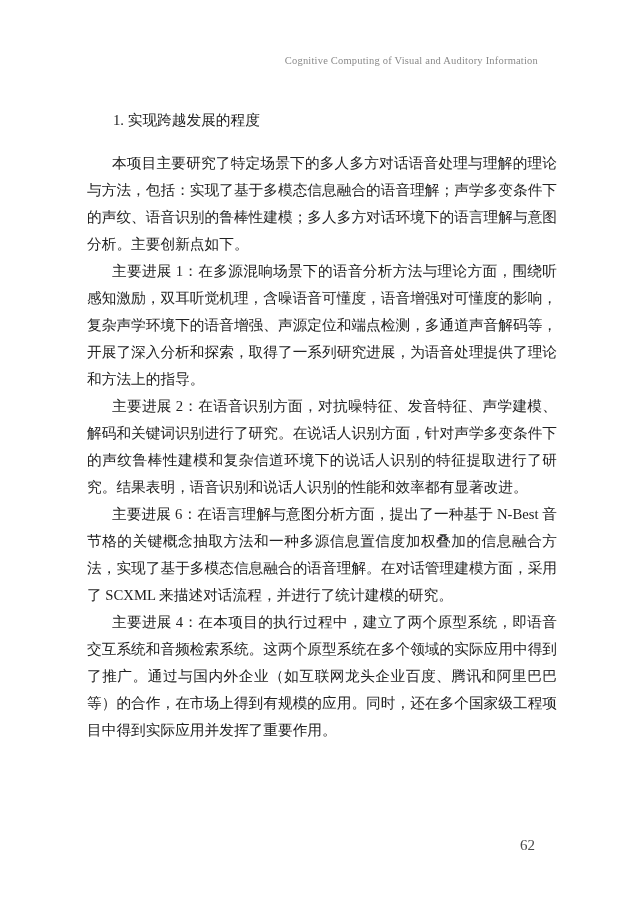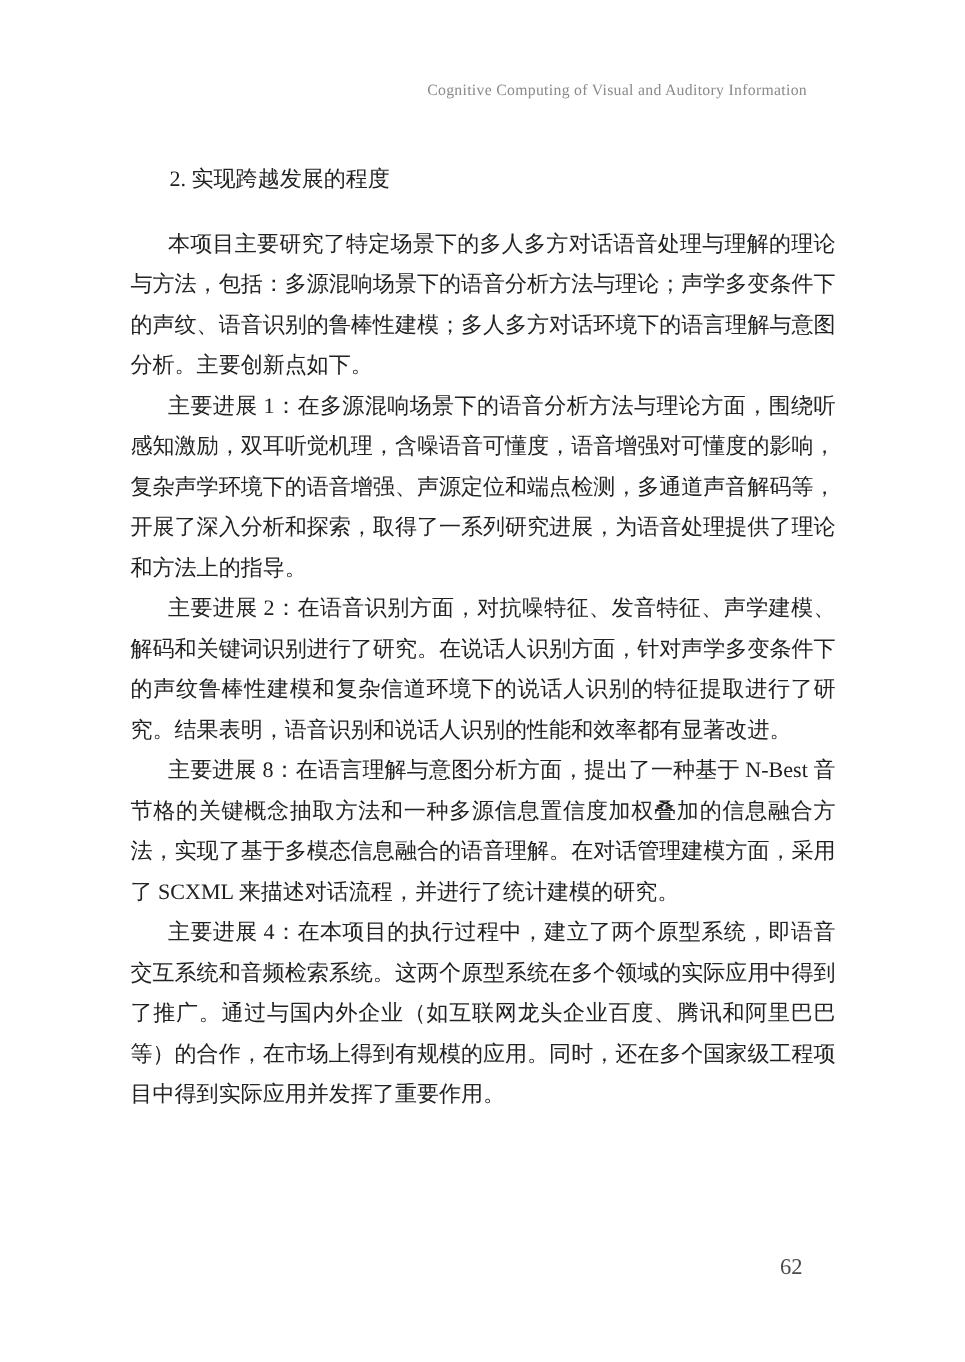--- a/index.html
+++ b/index.html
@@ -59,28 +59,28 @@
   }
 </style>
 </head>
 <body>
 
 <div class="page">
 
   <div class="running-header">Cognitive Computing of Visual and Auditory Information</div>
 
   <div class="content">
-    <h2 class="section-heading">2. 实现跨越发展的程度</h2>
+    <h2 class="section-heading">1. 实现跨越发展的程度</h2>
 
-    <p>本项目主要研究了特定场景下的多人多方对话语音处理与理解的理论与方法，包括：多源混响场景下的语音分析方法与理论；声学多变条件下的声纹、语音识别的鲁棒性建模；多人多方对话环境下的语言理解与意图分析。主要创新点如下。</p>
+    <p>本项目主要研究了特定场景下的多人多方对话语音处理与理解的理论与方法，包括：实现了基于多模态信息融合的语音理解；声学多变条件下的声纹、语音识别的鲁棒性建模；多人多方对话环境下的语言理解与意图分析。主要创新点如下。</p>
 
     <p>主要进展 1：在多源混响场景下的语音分析方法与理论方面，围绕听感知激励，双耳听觉机理，含噪语音可懂度，语音增强对可懂度的影响，复杂声学环境下的语音增强、声源定位和端点检测，多通道声音解码等，开展了深入分析和探索，取得了一系列研究进展，为语音处理提供了理论和方法上的指导。</p>
 
     <p>主要进展 2：在语音识别方面，对抗噪特征、发音特征、声学建模、解码和关键词识别进行了研究。在说话人识别方面，针对声学多变条件下的声纹鲁棒性建模和复杂信道环境下的说话人识别的特征提取进行了研究。结果表明，语音识别和说话人识别的性能和效率都有显著改进。</p>
 
-    <p>主要进展 8：在语言理解与意图分析方面，提出了一种基于 N-Best 音节格的关键概念抽取方法和一种多源信息置信度加权叠加的信息融合方法，实现了基于多模态信息融合的语音理解。在对话管理建模方面，采用了 SCXML 来描述对话流程，并进行了统计建模的研究。</p>
+    <p>主要进展 6：在语言理解与意图分析方面，提出了一种基于 N-Best 音节格的关键概念抽取方法和一种多源信息置信度加权叠加的信息融合方法，实现了基于多模态信息融合的语音理解。在对话管理建模方面，采用了 SCXML 来描述对话流程，并进行了统计建模的研究。</p>
 
     <p>主要进展 4：在本项目的执行过程中，建立了两个原型系统，即语音交互系统和音频检索系统。这两个原型系统在多个领域的实际应用中得到了推广。通过与国内外企业（如互联网龙头企业百度、腾讯和阿里巴巴等）的合作，在市场上得到有规模的应用。同时，还在多个国家级工程项目中得到实际应用并发挥了重要作用。</p>
   </div>
 
   <div class="page-number">62</div>
 
 </div>
 
 </body></html>

